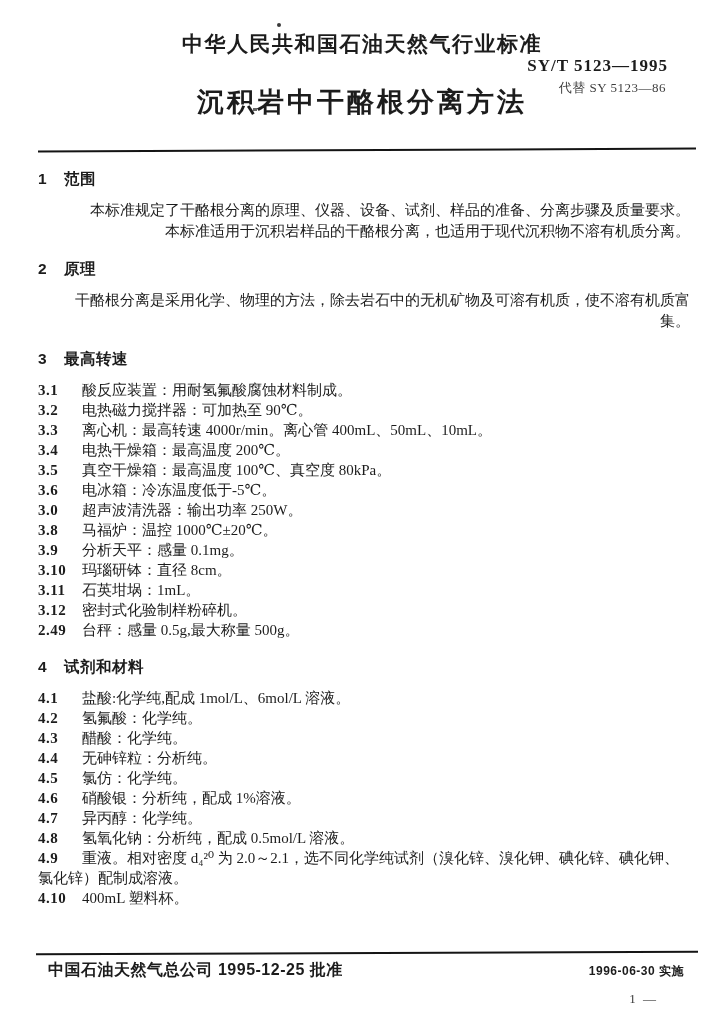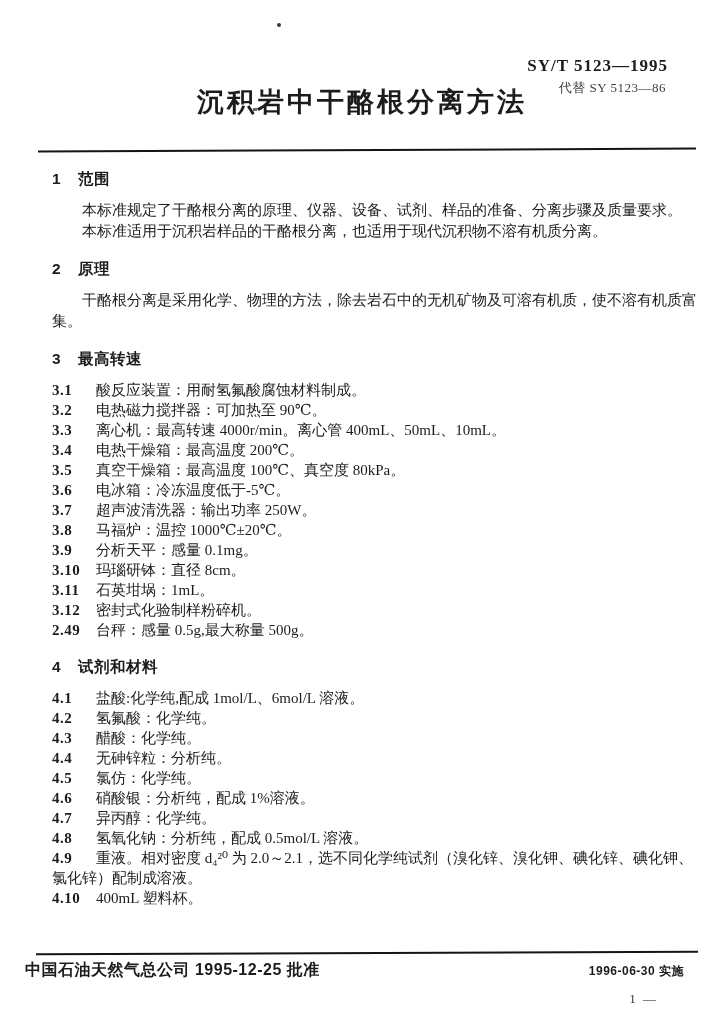--- a/index.html
+++ b/index.html
@@ -30,61 +30,62 @@
   }
   .header-rule {
     position:absolute; top:149px; left:38px; right:28px; height:2px;
     background:#141414; transform:rotate(-0.25deg);
   }
   
   .artifact-dot-a { position:absolute; left:277px; top:23px; width:4px; height:4px; background:#3a3a3a; border-radius:50%; }
   .artifact-dot-b { position:absolute; left:253px; top:108px; width:4px; height:3px; background:#666; }
   
   .body-area {
-    position:absolute; top:160px; left:52px; width:652px;
+    position:absolute; top:160px; left:38px; width:652px;
     font-size:15px; line-height:21px;
   }
   .sec-heading {
     font-family:"Liberation Sans","DejaVu Sans",sans-serif;
     font-weight:bold; font-size:15.5px; line-height:21px;
     margin:16px 0 11px 0; letter-spacing:0.5px;
   }
   .sec-heading.first { margin-top:8px; }
   .sec-num { display:inline-block; min-width:26px; }
-  .para { margin:0; text-indent:2em; line-height:21px; }
+  .para { margin:0; text-indent:2em; line-height:21px;text-align:right; }
   .item { margin:0; line-height:20px; }
   .item-num {
     display:inline-block; min-width:44px;
     font-weight:bold; letter-spacing:0.5px;
   }
   
   .footer-rule {
     position:absolute; top:952px; left:36px; right:26px; height:2px;
     background:#151515; transform:rotate(-0.2deg);
   }
   .footer-left {
-    position:absolute; top:960px; left:25px;
+    position:absolute; top:960px; left:48px;
     font-family:"Liberation Sans","DejaVu Sans",sans-serif;
     font-weight:bold; font-size:16px; letter-spacing:0.5px;
   }
   .footer-right {
     position:absolute; top:963px; right:40px;
     font-family:"Liberation Sans","DejaVu Sans",sans-serif;
     font-weight:bold; font-size:12px; letter-spacing:0.5px;
   }
   .page-num {
     position:absolute; top:991px; right:66px;
     font-size:13px; color:#3a3a3a; letter-spacing:2px;
   }
 </style>
 </head>
 <body>
 
 <div class="page">
 
+  <div class="org-title">中华人民共和国石油天然气行业标准</div>
   <div class="std-num">SY/T 5123—1995</div>
   <div class="replaces">代替 SY 5123—86</div>
   <div class="doc-title">沉积岩中干酪根分离方法</div>
   <div class="header-rule"></div>
   <div class="artifact-dot-a"></div>
   <div class="artifact-dot-b"></div>
 
   <div class="body-area">
 
     <div class="sec-heading first">
@@ -100,21 +101,21 @@
 
     <div class="sec-heading">
       <span class="sec-num">3</span><span>最高转速</span>
     </div>
     <div class="item"><span class="item-num">3.1</span><span>酸反应装置：用耐氢氟酸腐蚀材料制成。</span></div>
     <div class="item"><span class="item-num">3.2</span><span>电热磁力搅拌器：可加热至 90℃。</span></div>
     <div class="item"><span class="item-num">3.3</span><span>离心机：最高转速 4000r/min。离心管 400mL、50mL、10mL。</span></div>
     <div class="item"><span class="item-num">3.4</span><span>电热干燥箱：最高温度 200℃。</span></div>
     <div class="item"><span class="item-num">3.5</span><span>真空干燥箱：最高温度 100℃、真空度 80kPa。</span></div>
     <div class="item"><span class="item-num">3.6</span><span>电冰箱：冷冻温度低于-5℃。</span></div>
-    <div class="item"><span class="item-num">3.7</span><span>超声波清洗器：输出功率 250W。</span></div>
+    <div class="item"><span class="item-num">3.0</span><span>超声波清洗器：输出功率 250W。</span></div>
     <div class="item"><span class="item-num">3.8</span><span>马福炉：温控 1000℃±20℃。</span></div>
     <div class="item"><span class="item-num">3.9</span><span>分析天平：感量 0.1mg。</span></div>
     <div class="item"><span class="item-num">3.10</span><span>玛瑙研钵：直径 8cm。</span></div>
     <div class="item"><span class="item-num">3.11</span><span>石英坩埚：1mL。</span></div>
     <div class="item"><span class="item-num">3.12</span><span>密封式化验制样粉碎机。</span></div>
     <div class="item"><span class="item-num">2.49</span><span>台秤：感量 0.5g,最大称量 500g。</span></div>
 
     <div class="sec-heading">
       <span class="sec-num">4</span><span>试剂和材料</span>
     </div>

